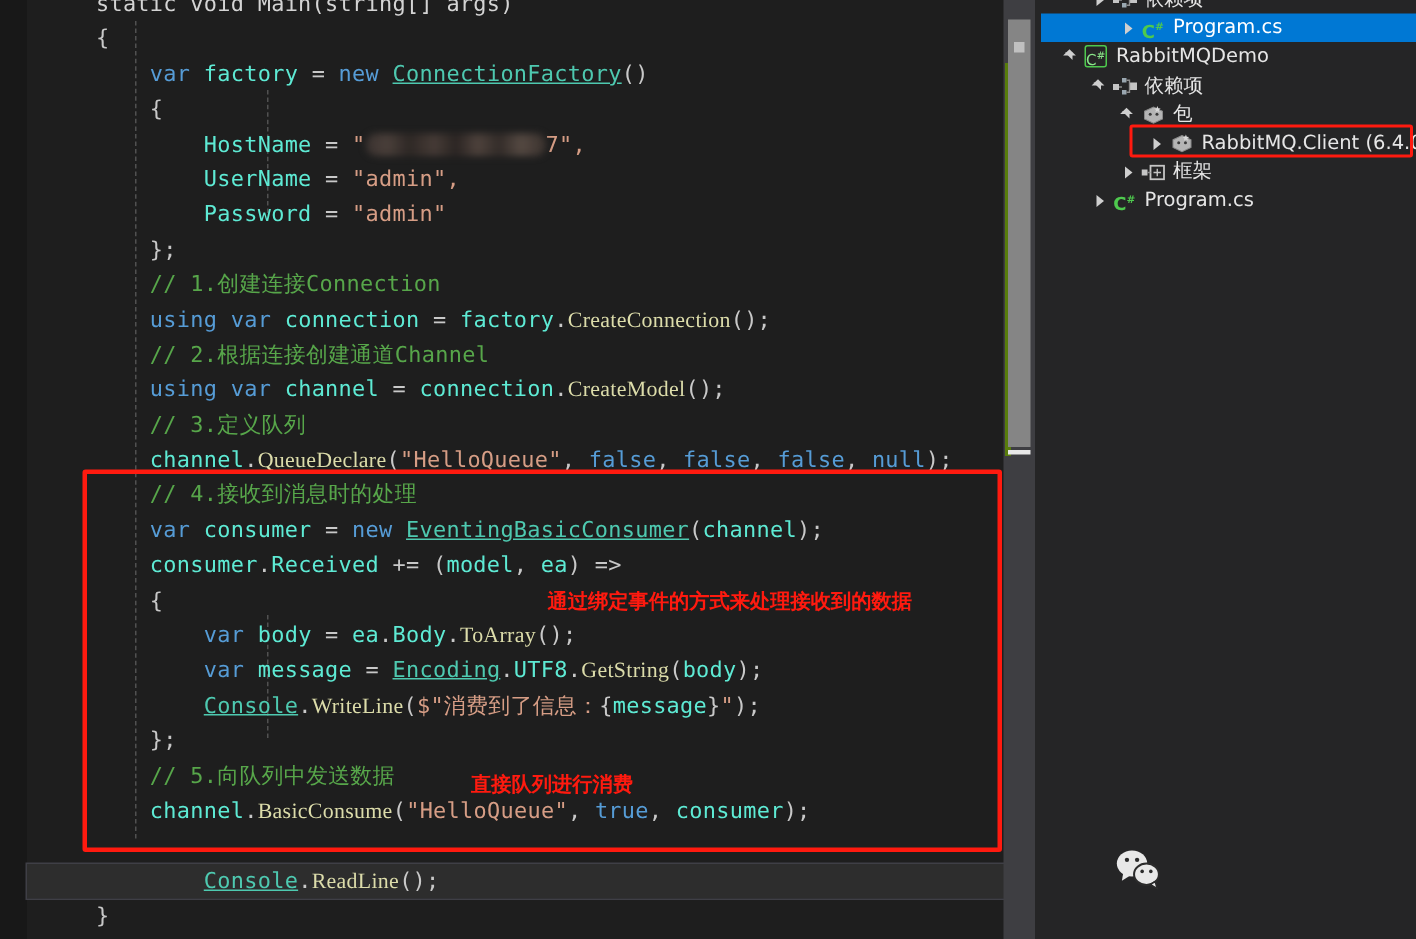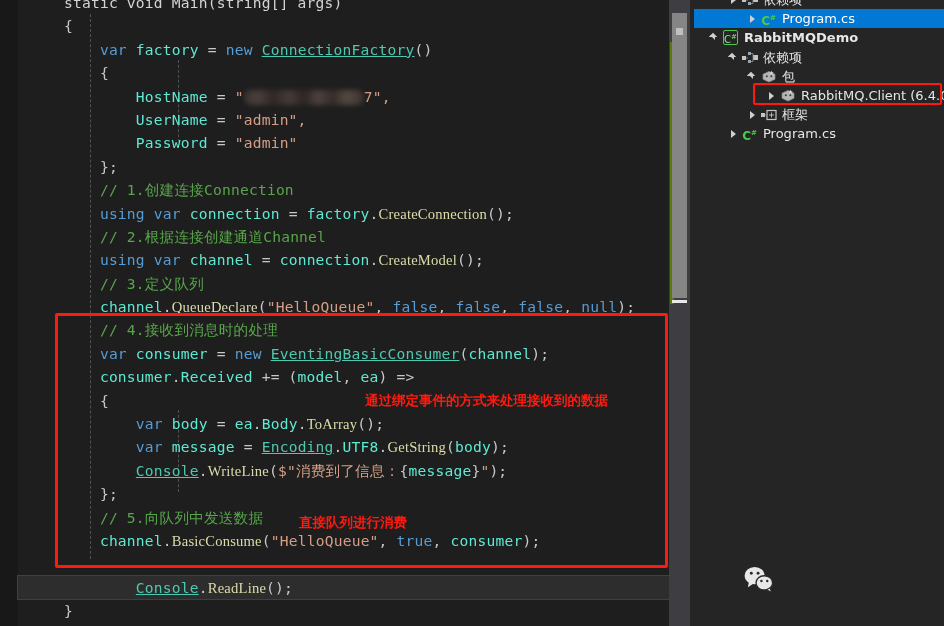--- a/index.html
+++ b/index.html
@@ -72,21 +72,21 @@
 
   .annot {
     position: absolute;
     color: #ff1a0f;
     font-family: "DejaVu Sans", sans-serif;
     font-size: 13.5px;
     font-weight: 600;
     white-space: nowrap;
   }
   .annot.a1 { left: 365px; top: 392px; }
-  .annot.a2 { left: 299px; top: 514px; }
+  .annot.a2 { left: 314px; top: 514px; }
 
   
   .vscroll {
     position: absolute; left: 669px; top: 0; width: 21px; height: 626px;
     background: #3e3e42;
   }
   .vscroll .thumb {
     position: absolute; left: 3px; top: 13px; width: 15px; height: 285px;
     background: #858585;
   }
@@ -114,21 +114,21 @@
     font-family: "DejaVu Sans", "Liberation Sans", sans-serif;
     font-size: 13px;
     color: #e6e6e6;
   }
   .trow {
     position: relative; height: 19.2px; line-height: 19.2px;
     display: flex; align-items: center; white-space: nowrap;
   }
   .trow.sel { background: #0078d4; color: #ffffff; }
   .trow .tlabel { padding-left: 4px; }
-  .trow.bold .tlabel { font-weight: bold; }
+  .trow.bold .tlabel { font-weight: normal; }
 
   .arrow {
     width: 14px; height: 19.2px; display: inline-block; flex: 0 0 14px;
     position: relative;
   }
   .arrow.closed::before {
     content: ""; position: absolute; left: 4px; top: 6px;
     border-left: 5px solid transparent; border-top: 4px solid transparent;
     border-bottom: 4px solid transparent;
     border-left-color: #cfcfcf;

